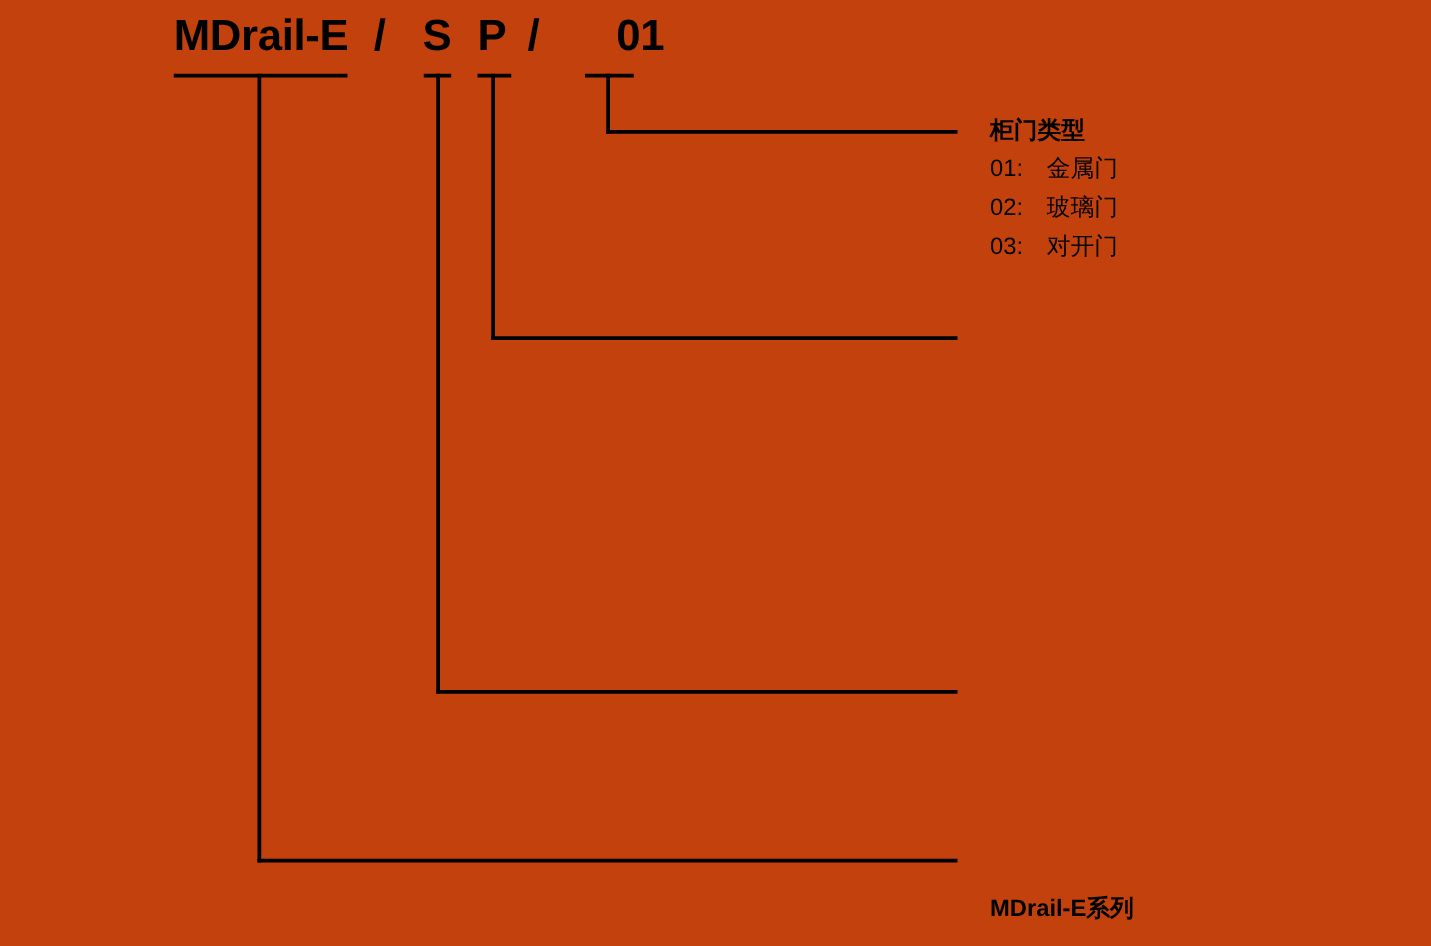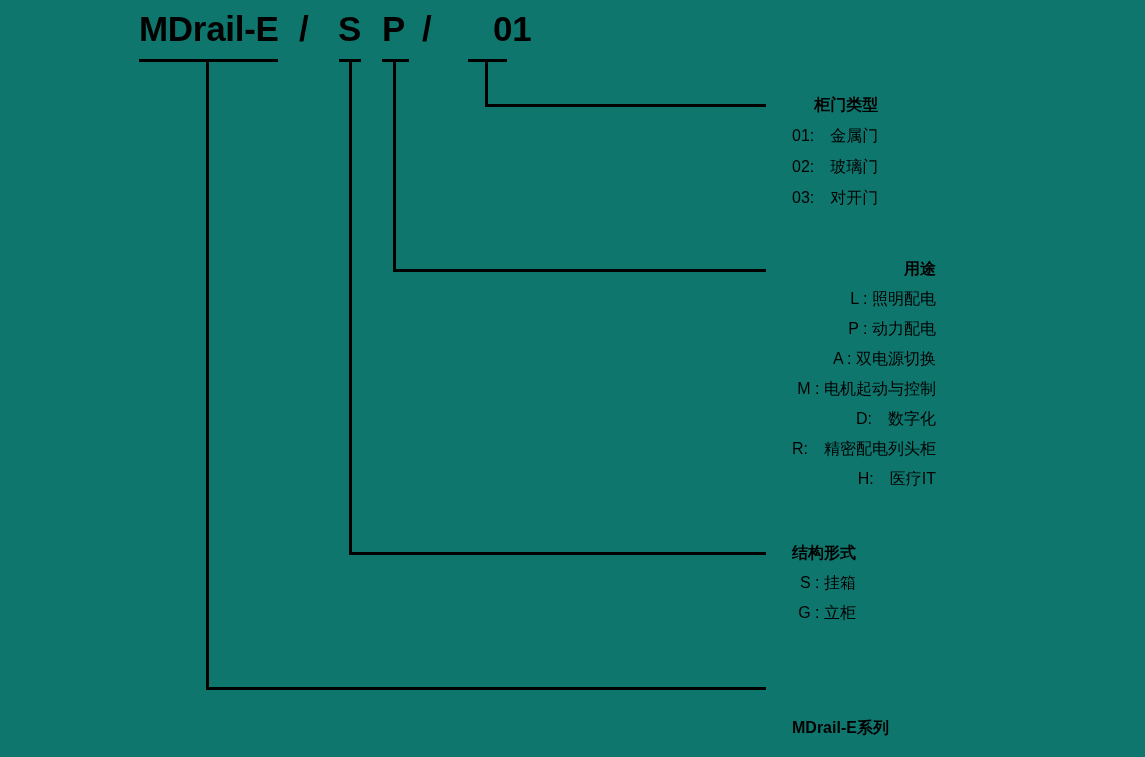--- a/index.html
+++ b/index.html
@@ -4,21 +4,21 @@
 <style>
   html, body {
     margin: 0;
     padding: 0;
     background: #ffffff;
   }
   .canvas {
     position: relative;
     width: 1145px;
     height: 757px;
-    background: #0f766e;
+    background: #c2410c;
     font-family: "Liberation Sans", sans-serif;
     color: #000000;
     overflow: hidden;
   }
   
   .seg {
     position: absolute;
     top: 10px;
     font-size: 35px;
     font-weight: bold;
@@ -34,24 +34,23 @@
   }
   .vline {
     position: absolute;
     width: 3px;
     background: #000000;
   }
   
   .sec {
     position: absolute;
     left: 792px;
-    font-size: 16px;
+    font-size: 19px;
     line-height: 31px;
     white-space: nowrap;
-    text-align: right;
   }
   .sec.lh30 { line-height: 30px; }
   .sec-title { font-weight: bold; }
 </style>
 </head>
 <body>
 
 <div class="canvas">
 
   <span class="seg" style="left:139px">MDrail-E</span>
@@ -76,34 +75,19 @@
   <div class="hline" style="left:349px; top:552px; width:417px"></div>
   <div class="hline" style="left:206px; top:687px; width:560px"></div>
 
   <div class="sec" style="top:89px">
     <div class="sec-title">柜门类型</div>
     <div class="sec-item">01:　金属门</div>
     <div class="sec-item">02:　玻璃门</div>
     <div class="sec-item">03:　对开门</div>
   </div>
 
-  <div class="sec lh30" style="top:254px">
-    <div class="sec-title">用途</div>
-    <div class="sec-item">L : 照明配电</div>
-    <div class="sec-item">P : 动力配电</div>
-    <div class="sec-item">A : 双电源切换</div>
-    <div class="sec-item">M : 电机起动与控制</div>
-    <div class="sec-item">D:　数字化</div>
-    <div class="sec-item">R:　精密配电列头柜</div>
-    <div class="sec-item">H:　医疗IT</div>
-  </div>
 
-  <div class="sec lh30" style="top:538px">
-    <div class="sec-title">结构形式</div>
-    <div class="sec-item">S : 挂箱</div>
-    <div class="sec-item">G : 立柜</div>
-  </div>
 
   <div class="sec lh30" style="top:713px">
     <div class="sec-title">MDrail-E系列</div>
   </div>
 
 </div>
 
 </body></html>

